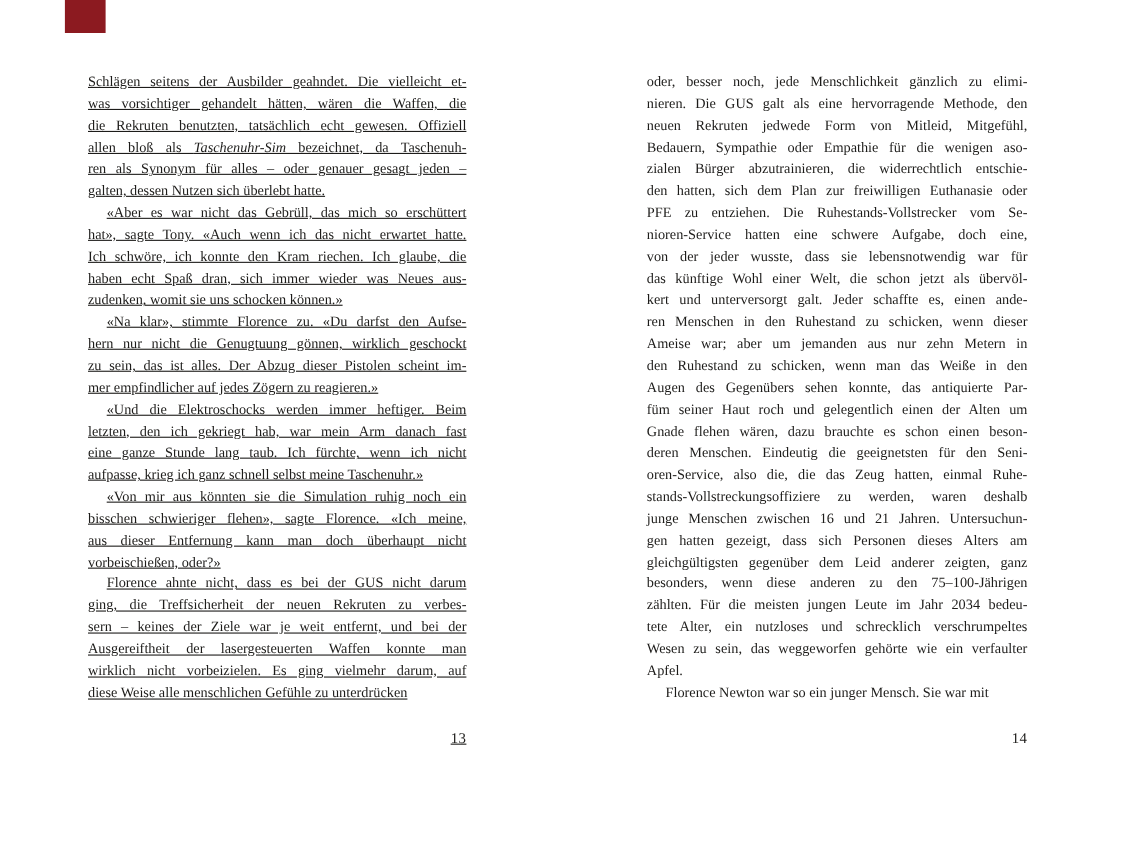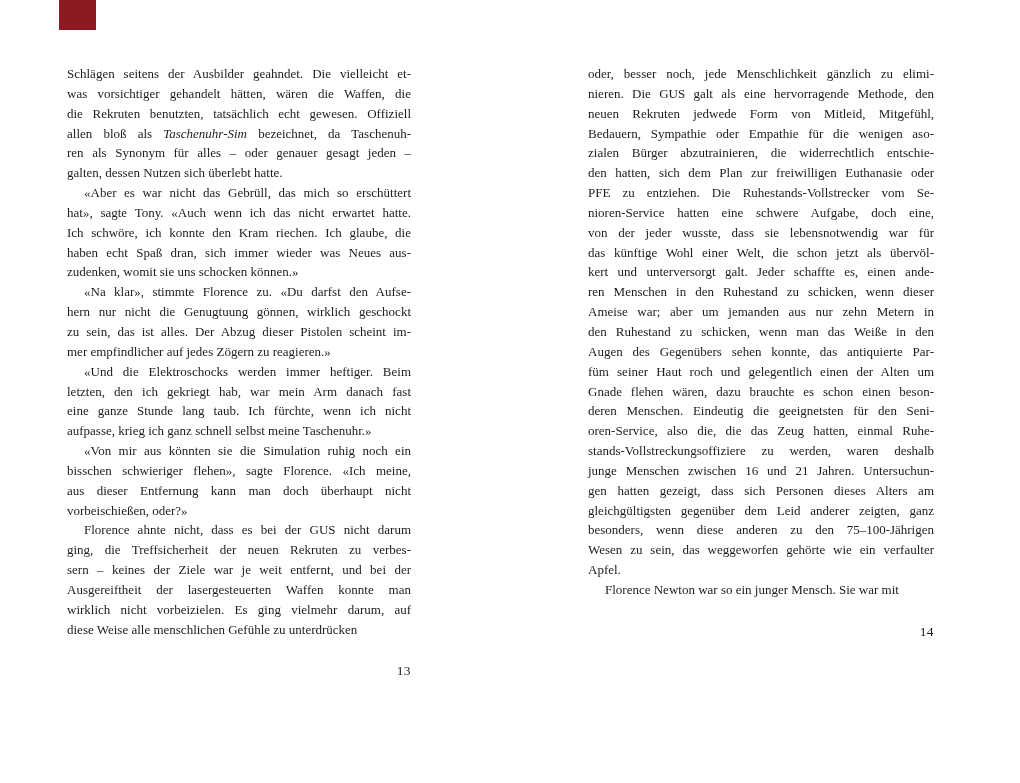--- a/index.html
+++ b/index.html
@@ -13,21 +13,21 @@
   }
   .corner-mark {
     position: absolute;
     left: 59px;
     top: 0;
     width: 37px;
     height: 30px;
     background: var(--accent, #8c1a20);
   }
   .page { position: absolute; top: 64px; }
-  .page-left  { left: 67px;  width: 344px; }
+  .page-left  { left: 80px;  width: 344px; text-decoration: underline; }
   .page-right { left: 588px; width: 346px; }
   .line {
     font-size: 13px;
     line-height: 19.85px;
     text-align: justify;
     text-align-last: justify;
     white-space: nowrap;
   }
   .line.last { text-align-last: left; }
   .line.first-indent { padding-left: 17px; }
@@ -99,19 +99,21 @@
         <div class="line"><span>Augen des Gegenübers sehen konnte, das antiquierte Par-</span></div>
         <div class="line"><span>füm seiner Haut roch und gelegentlich einen der Alten um</span></div>
         <div class="line"><span>Gnade flehen wären, dazu brauchte es schon einen beson-</span></div>
         <div class="line"><span>deren Menschen. Eindeutig die geeignetsten für den Seni-</span></div>
         <div class="line"><span>oren-Service, also die, die das Zeug hatten, einmal Ruhe-</span></div>
         <div class="line"><span>stands-Vollstreckungsoffiziere zu werden, waren deshalb</span></div>
         <div class="line"><span>junge Menschen zwischen 16 und 21 Jahren. Untersuchun-</span></div>
         <div class="line"><span>gen hatten gezeigt, dass sich Personen dieses Alters am</span></div>
         <div class="line"><span>gleichgültigsten gegenüber dem Leid anderer zeigten, ganz</span></div>
         <div class="line"><span>besonders, wenn diese anderen zu den 75–100-Jährigen</span></div>
+        <div class="line"><span>zählten. Für die meisten jungen Leute im Jahr 2034 bedeu-</span></div>
+        <div class="line"><span>tete Alter, ein nutzloses und schrecklich verschrumpeltes</span></div>
         <div class="line"><span>Wesen zu sein, das weggeworfen gehörte wie ein verfaulter</span></div>
         <div class="line last"><span>Apfel.</span></div>
         <div class="line last first-indent"><span>Florence Newton war so ein junger Mensch. Sie war mit</span></div>
       </div>
     <div class="page-number">14</div>
   </div>
 </div>
 
 </body></html>

